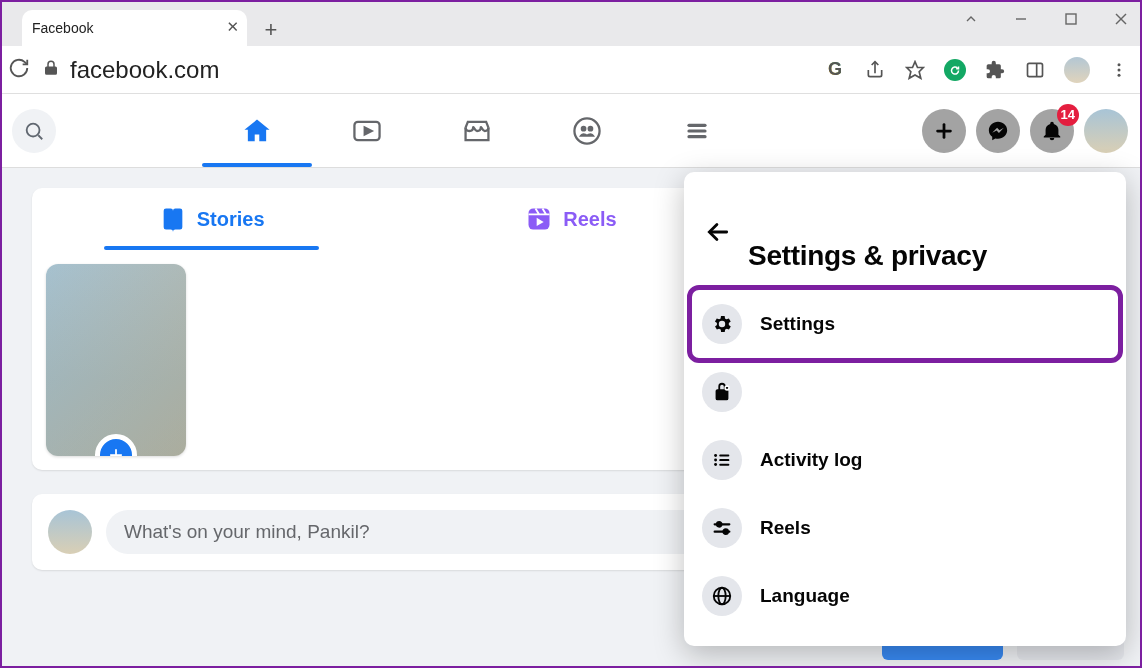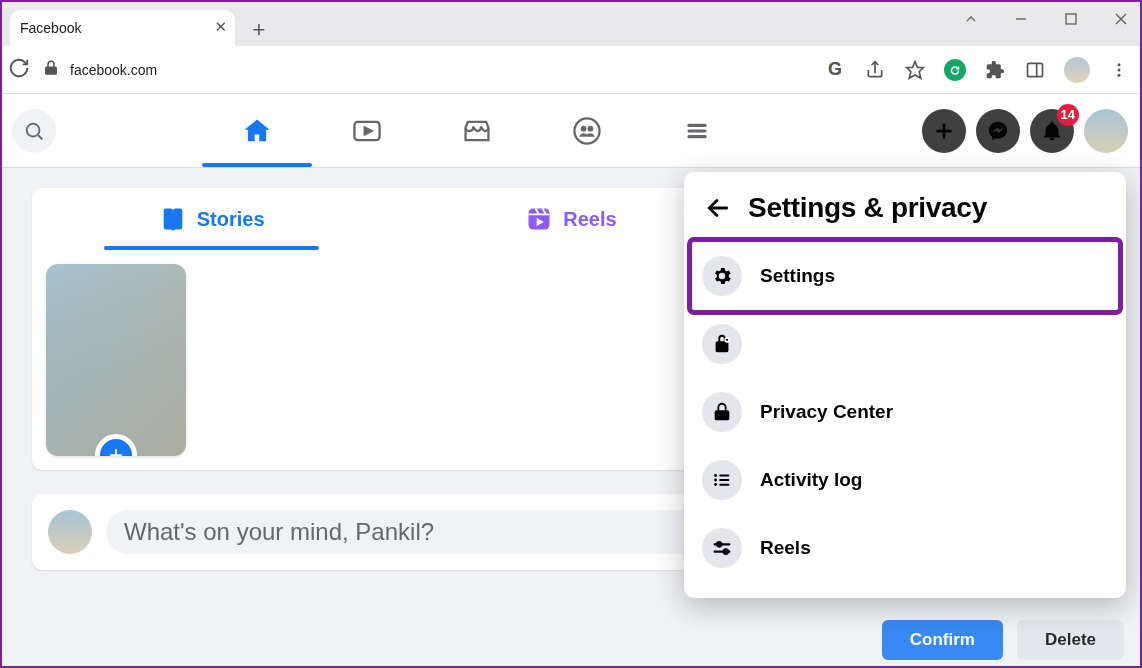--- a/index.html
+++ b/index.html
@@ -1,46 +1,46 @@
 <!DOCTYPE html>
 <html><head>
 <meta charset="utf-8">
 <style>
   * { margin:0; padding:0; box-sizing:border-box; font-family: "Segoe UI", Helvetica, Arial, sans-serif; }
   body { width:1142px; height:668px; border:2px solid #7c1fa0; background:#fff; position:relative; overflow:hidden; }
 
   
   .titlebar { height:44px; background:#e9e9eb; display:flex; align-items:flex-end; position:relative; }
-  .tab { width:225px; height:36px; background:#fff; border-top-left-radius:10px; border-top-right-radius:10px; display:flex; align-items:center; padding:0 10px; font-size:14px; color:#222; margin-left:8px; gap:8px; position:relative; }
+  .tab { width:225px; height:36px; background:#fff; border-top-left-radius:10px; border-top-right-radius:10px; display:flex; align-items:center; padding:0 10px; font-size:14px; color:#222; margin-left:20px; gap:8px; position:relative; }
   .tab .close { position:absolute; right:8px; top:8px; font-size:15px; color:#555; }
   .newtab { width:32px; height:32px; margin-left:8px; display:flex; align-items:center; justify-content:center; font-size:22px; color:#555; }
   .winbtns { position:absolute; right:6px; top:4px; display:flex; gap:24px; align-items:center; }
   .winbtn { width:26px; height:26px; display:flex; align-items:center; justify-content:center; color:#666; }
   .winbtn svg { width:14px; height:14px; }
 
   .addrbar { height:48px; background:#fff; display:flex; align-items:center; padding:0 10px 0 6px; gap:10px; border-bottom:1px solid #e2e2e2; }
   .addrbar .reload { width:24px; color:#555; }
   .addrbar .lock { color:#555; }
-  .addrbar .url { font-size:14px; color:#222; flex:1; }
+  .addrbar .url { font-size:24px; color:#222; flex:1; }
   .addrbar .right { display:flex; align-items:center; gap:18px; }
   .addrbar .right .ic { width:22px; height:22px; display:flex; align-items:center; justify-content:center; color:#555; }
   .grammarly { width:22px; height:22px; border-radius:50%; background:#13a864; display:flex; align-items:center; justify-content:center; }
   .grammarly svg { width:14px; height:14px; }
   .avatar-small { width:26px; height:26px; border-radius:50%; background:linear-gradient(#b3c7d4,#e0d4bc); }
 
   
   .fbnav { height:74px; background:#fff; border-bottom:1px solid #ddd; box-shadow:0 1px 3px rgba(0,0,0,0.07); display:flex; align-items:center; position:relative; }
   .fbnav .searchcircle { width:44px; height:44px; border-radius:50%; background:#f0f2f5; display:flex; align-items:center; justify-content:center; margin-left:10px; color:#606770; }
   .fbnav .centernav { position:absolute; left:200px; right:300px; top:0; bottom:0; display:flex; align-items:center; }
   .centernav .navbtn { width:110px; height:100%; display:flex; align-items:center; justify-content:center; color:#65676b; position:relative; }
   .centernav .navbtn.active { color:#1877f2; }
   .centernav .navbtn.active::after { content:''; position:absolute; bottom:0; left:0; right:0; height:4px; background:#1877f2; border-radius:2px; }
   .centernav .navbtn svg { width:32px; height:32px; }
   .fbnav .rightgrp { position:absolute; right:12px; display:flex; align-items:center; gap:10px; }
-  .rightgrp .circbtn { width:44px; height:44px; border-radius:50%; background:#404040; display:flex; align-items:center; justify-content:center; color:#050505; position:relative; }
+  .rightgrp .circbtn { width:44px; height:44px; border-radius:50%; background:#a3a3a3; display:flex; align-items:center; justify-content:center; color:#050505; position:relative; }
   .badge { position:absolute; top:-5px; right:-5px; min-width:22px; height:22px; border-radius:11px; background:#e41e3f; color:#fff; font-size:13px; font-weight:600; display:flex; align-items:center; justify-content:center; padding:0 4px; }
   .profile-circle { width:44px; height:44px; border-radius:50%; background:linear-gradient(#a8c4d6,#d9cfb5); box-shadow:0 0 0 2px #fff; }
 
   
   .content { position:absolute; top:166px; left:0; right:0; bottom:0; background:#f0f2f5; padding:20px 30px; }
   .card { background:#fff; border-radius:10px; box-shadow:0 1px 2px rgba(0,0,0,0.1); margin-bottom:24px; }
   .tabsrow { display:flex; }
   .tabsrow .itab { flex:1; height:62px; display:flex; align-items:center; justify-content:center; gap:10px; font-size:20px; font-weight:600; color:#8b5cf6; position:relative; }
   .tabsrow .itab.active { color:#1877f2; }
   .tabsrow .itab.active::after { content:''; position:absolute; bottom:0; left:20%; right:20%; height:4px; background:#1877f2; border-radius:2px; }
@@ -50,31 +50,31 @@
   .storyimg { width:100%; height:192px; background:linear-gradient(135deg, #9db9c9 0%, #c2b89d 50%, #a8a08c 100%);
               background-image:
                 linear-gradient(180deg, rgba(120,160,180,0.0) 0%, rgba(120,160,180,0.2) 60%),
                 linear-gradient(135deg,#a6c1cf,#b8b098);
               position:relative; }
   .plus-btn { width:42px; height:42px; border-radius:50%; background:#1877f2; border:5px solid #fff; position:absolute; bottom:-20px; left:50%; transform:translateX(-50%); display:flex; align-items:center; justify-content:center; color:#fff; font-size:24px; }
   .storylabel { text-align:center; padding:24px 6px 12px; font-size:16px; font-weight:600; color:#050505; }
 
   .composer { display:flex; align-items:center; padding:16px; gap:14px; }
   .composer .av { width:44px; height:44px; border-radius:50%; background:linear-gradient(#a8c4d6,#d9cfb5); }
-  .composer .input { flex:1; height:44px; background:#f0f2f5; border-radius:22px; display:flex; align-items:center; padding:0 18px; color:#65676b; font-size:24px; }
+  .composer .input { flex:1; height:44px; background:#f0f2f5; border-radius:22px; display:flex; align-items:center; padding:0 18px; color:#65676b; font-size:19px; }
 
   
   .dropdown { position:absolute; top:170px; right:14px; width:442px; background:#fff; border-radius:10px; box-shadow:0 8px 30px rgba(0,0,0,0.25); padding:16px 8px 16px 8px; z-index:50; }
   .dd-head { display:flex; align-items:center; gap:16px; padding:4px 12px 18px; }
   .dd-head .back { width:28px; height:28px; display:flex; align-items:center; justify-content:center; color:#050505; }
-  .dd-head .title { font-size:28px; font-weight:800; color:#050505; letter-spacing:-0.3px; }
+  .dd-head .title { font-size:28px; font-weight:800; color:#050505; letter-spacing:-0.3px;margin-top:48px; }
   .dd-item { display:flex; align-items:center; gap:18px; padding:14px 10px; border-radius:8px; }
   .dd-item .icc { width:40px; height:40px; border-radius:50%; background:#e4e6eb; display:flex; align-items:center; justify-content:center; color:#050505; }
   .dd-item .lbl { font-size:19px; font-weight:600; color:#050505; }
-  .dd-item.highlight { outline:5px solid #7c1fa0; border-radius:2px; }
+  .dd-item.highlight { outline:5px solid #7c1fa0; border-radius:7px; }
 
   .behind-buttons { position:absolute; right:16px; bottom:6px; display:flex; gap:14px; z-index:40;}
   .btnconfirm { background:#1877f2; color:#fff; padding:10px 28px; border-radius:6px; font-size:17px; font-weight:600; opacity:0.85;}
   .btndelete { background:#e4e6eb; color:#050505; padding:10px 28px; border-radius:6px; font-size:17px; font-weight:600; opacity:0.85;}
 
   
   .glyph-google { font-weight:700; font-size:18px; background:linear-gradient(45deg,#ea4335,#fbbc05,#34a853,#4285f4); -webkit-background-clip:text; color:transparent; }
 </style>
 </head>
 <body>
@@ -300,28 +300,20 @@
         <svg viewBox="0 0 24 24" width="22" height="22" fill="currentColor">
           <path d="M12 2a4 4 0 0 0-4 4v3H7a2 2 0 0 0-2 2v8a2 2 0 0 0 2 2h10a2 2 0 0 0 2-2v-8a2 2 0 0 0-2-2h-1V6a4 4 0 0 0-4-4zm-2 4a2 2 0 1 1 4 0v3h-4z"></path>
           <circle cx="17.5" cy="7.5" r="3" fill="#fff"></circle>
           <path d="M17.5 6.8c.4-.5 1.3-.4 1.3.5 0 .7-1.3 1.5-1.3 1.5s-1.3-.8-1.3-1.5c0-.9.9-1 1.3-.5z" fill="currentColor"></path>
         </svg>
       </div>
   </div>
   <div class="dd-item">
     <div class="icc">
         <svg viewBox="0 0 24 24" width="22" height="22" fill="currentColor">
-          <path d="M12 2a5 5 0 0 0-5 5v3H6a2 2 0 0 0-2 2v7a2 2 0 0 0 2 2h12a2 2 0 0 0 2-2v-7a2 2 0 0 0-2-2h-1V7a5 5 0 0 0-5-5zm-3 5a3 3 0 1 1 6 0v3H9z"></path>
-        </svg>
-      </div>
-    <div class="lbl">Privacy Center</div>
-  </div>
-  <div class="dd-item">
-    <div class="icc">
-        <svg viewBox="0 0 24 24" width="22" height="22" fill="currentColor">
           <circle cx="5" cy="7" r="1.6"></circle>
           <circle cx="5" cy="12" r="1.6"></circle>
           <circle cx="5" cy="17" r="1.6"></circle>
           <rect x="9" y="6" width="11" height="2.2" rx="1"></rect>
           <rect x="9" y="11" width="11" height="2.2" rx="1"></rect>
           <rect x="9" y="16" width="11" height="2.2" rx="1"></rect>
         </svg>
       </div>
     <div class="lbl">Activity log</div>
   </div>
@@ -329,13 +321,23 @@
     <div class="icc">
         <svg viewBox="0 0 24 24" width="22" height="22" fill="none" stroke="currentColor" stroke-width="2.4" stroke-linecap="round">
           <line x1="4" y1="8" x2="20" y2="8"></line>
           <circle cx="9" cy="8" r="2.4" fill="currentColor"></circle>
           <line x1="4" y1="16" x2="20" y2="16"></line>
           <circle cx="16" cy="16" r="2.4" fill="currentColor"></circle>
         </svg>
       </div>
     <div class="lbl">Reels</div>
   </div>
+  <div class="dd-item">
+    <div class="icc">
+        <svg viewBox="0 0 24 24" width="22" height="22" fill="none" stroke="currentColor" stroke-width="2">
+          <circle cx="12" cy="12" r="9"></circle>
+          <ellipse cx="12" cy="12" rx="4" ry="9"></ellipse>
+          <line x1="3" y1="12" x2="21" y2="12"></line>
+        </svg>
+      </div>
+    <div class="lbl">Language</div>
+  </div>
 </div>
 
 </body></html>

